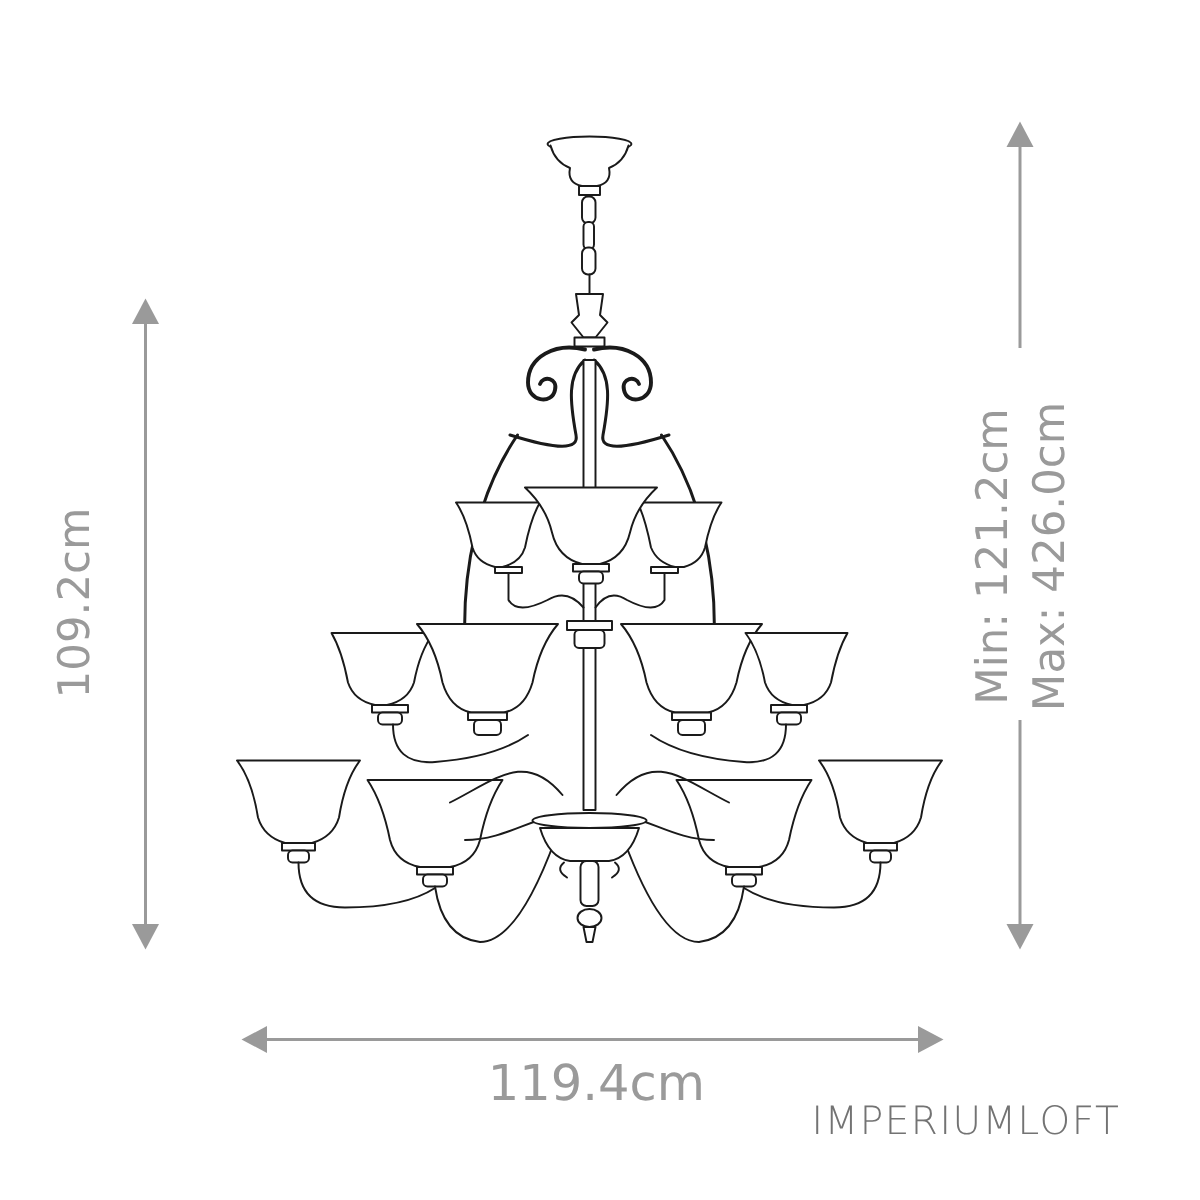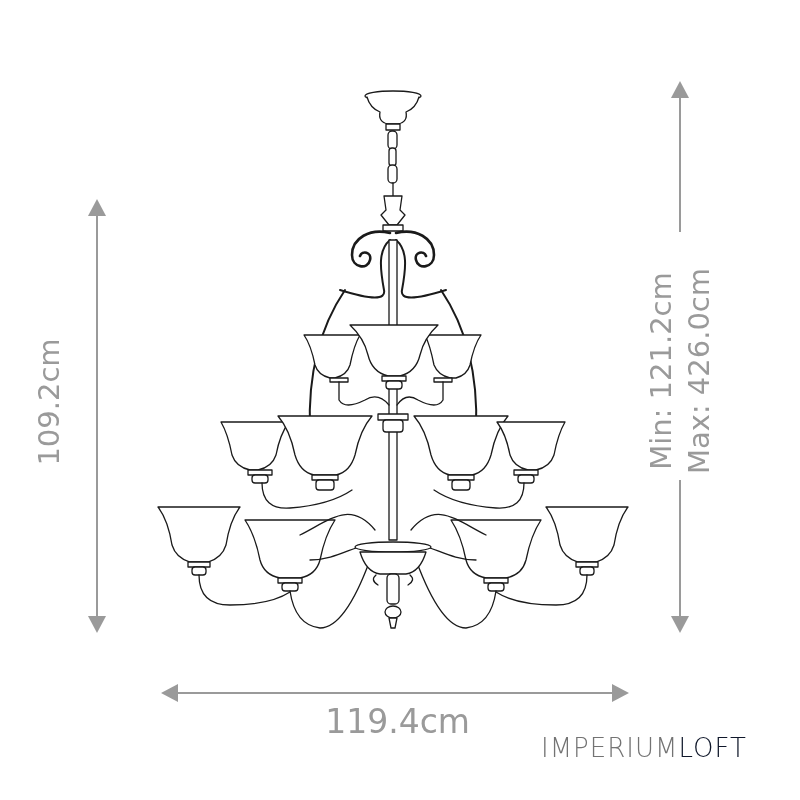--- a/index.html
+++ b/index.html
@@ -5,21 +5,21 @@
   html, body { margin: 0; padding: 0; background: #ffffff; }
   body { width: 800px; height: 800px; position: relative; overflow: hidden; font-family: "DejaVu Sans", sans-serif; }
   .canvas { position: absolute; left: 0; top: 0; width: 800px; height: 800px; }
   .dim-label { position: absolute; color: #9a9a9a; font-family: "DejaVu Sans", sans-serif; white-space: nowrap; }
   .vlabel { transform-origin: center center; transform: rotate(-90deg); text-align: center; }
   #lbl-height { font-size: 29px; left: 4px; top: 385px; width: 180px; margin-left: -45px; line-height: 34px; }
   #lbl-width { font-size: 33px; left: 320px; top: 702px; width: 150px; text-align: right; }
   #lbl-drop { font-size: 29px; left: 560px; top: 333px; width: 240px; line-height: 38px; }
   .brand { position: absolute; left: 541px; top: 733px; font-size: 26px; letter-spacing: 1px; font-family: "DejaVu Sans", sans-serif; font-weight: 300; }
   .brand .a { color: #737373; }
-  .brand .b { color: #0f172a; }
+  .brand .b { color: #737373; }
 </style>
 </head>
 <body>
 
 <svg class="canvas" viewBox="0 0 800 800" xmlns="http://www.w3.org/2000/svg">
 
   <g stroke="#9a9a9a" fill="#9a9a9a">
     <line x1="97" y1="212" x2="97" y2="620" stroke-width="2"></line>
     <polygon points="97,199 88,216 106,216" stroke="none"></polygon>
     <polygon points="97,633 88,616 106,616" stroke="none"></polygon>

